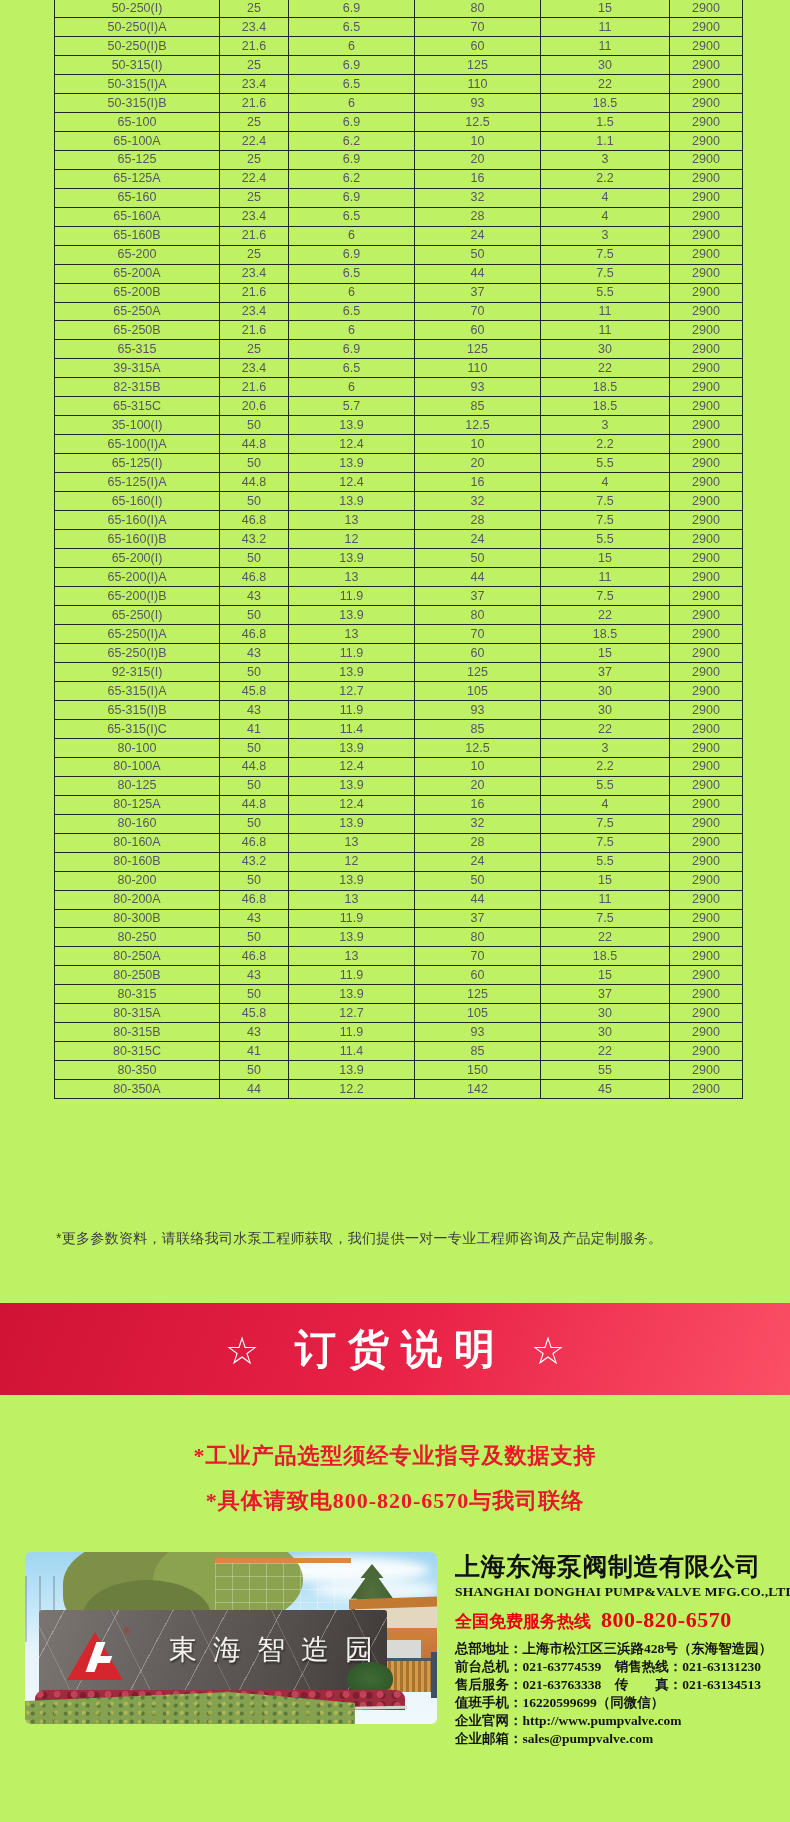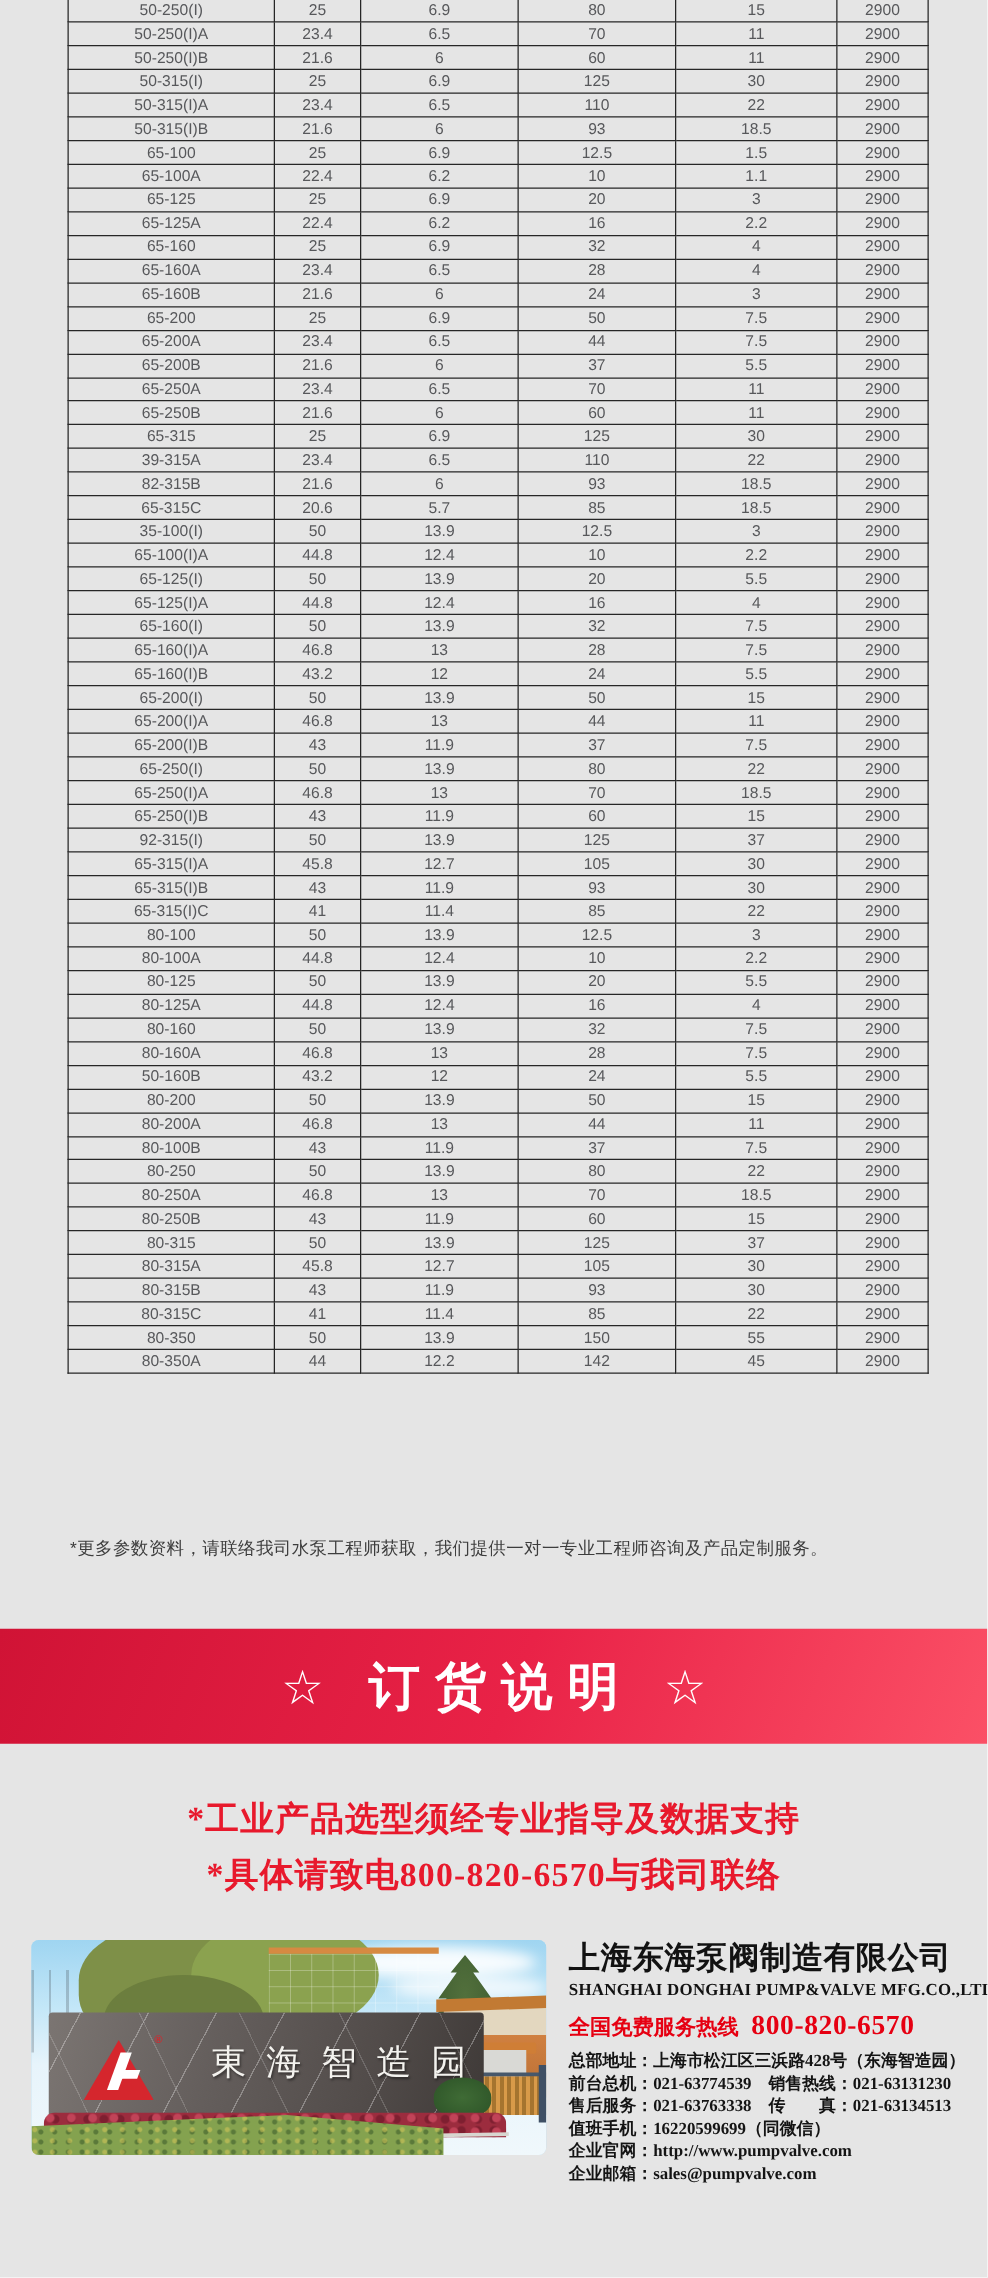--- a/index.html
+++ b/index.html
@@ -1,19 +1,19 @@
 <!DOCTYPE html>
 <html><head>
 <meta charset="utf-8">
 <style>
   * { box-sizing: border-box; }
   html,body { margin:0; padding:0; background:#ffffff; }
   .page {
     position:relative; width:790px; height:1822px; margin:0 auto;
-    background:#e5e5e5; overflow:hidden;
+    background:#bef264; overflow:hidden;
     font-family:"Liberation Sans","DejaVu Sans",sans-serif;
   }
 
   
   .spec-table {
     position:absolute; left:54px; top:-2px; width:688px;
     border-collapse:collapse; table-layout:fixed;
   }
   .spec-table td {
     border:1px solid #262626;
@@ -39,21 +39,21 @@
     color:#ffffff; font-size:41px; font-weight:bold;
     letter-spacing:12px; text-indent:12px; line-height:1;
     font-family:"Liberation Sans","DejaVu Sans",sans-serif;
   }
 
   
   .notices {
     position:absolute; left:0; top:1433px; width:790px; text-align:center;
   }
   .notices p {
-    margin:0; font-size:27px; line-height:45px; font-weight:bold;
+    margin:0; font-size:22px; line-height:45px; font-weight:bold;
     color:#e8192c; font-family:"Liberation Serif","DejaVu Serif",serif;
     letter-spacing:1px;
   }
 
   
   .photo {
     position:absolute; left:25px; top:1552px; width:412px; height:172px;
     border-radius:6px; overflow:hidden; background:#bcdff2;
   }
   .photo div { position:absolute; }
@@ -524,21 +524,21 @@
         </tr>
         <tr>
           <td>80-160A</td>
           <td>46.8</td>
           <td>13</td>
           <td>28</td>
           <td>7.5</td>
           <td>2900</td>
         </tr>
         <tr>
-          <td>50-160B</td>
+          <td>80-160B</td>
           <td>43.2</td>
           <td>12</td>
           <td>24</td>
           <td>5.5</td>
           <td>2900</td>
         </tr>
         <tr>
           <td>80-200</td>
           <td>50</td>
           <td>13.9</td>
@@ -548,21 +548,21 @@
         </tr>
         <tr>
           <td>80-200A</td>
           <td>46.8</td>
           <td>13</td>
           <td>44</td>
           <td>11</td>
           <td>2900</td>
         </tr>
         <tr>
-          <td>80-100B</td>
+          <td>80-300B</td>
           <td>43</td>
           <td>11.9</td>
           <td>37</td>
           <td>7.5</td>
           <td>2900</td>
         </tr>
         <tr>
           <td>80-250</td>
           <td>50</td>
           <td>13.9</td>

